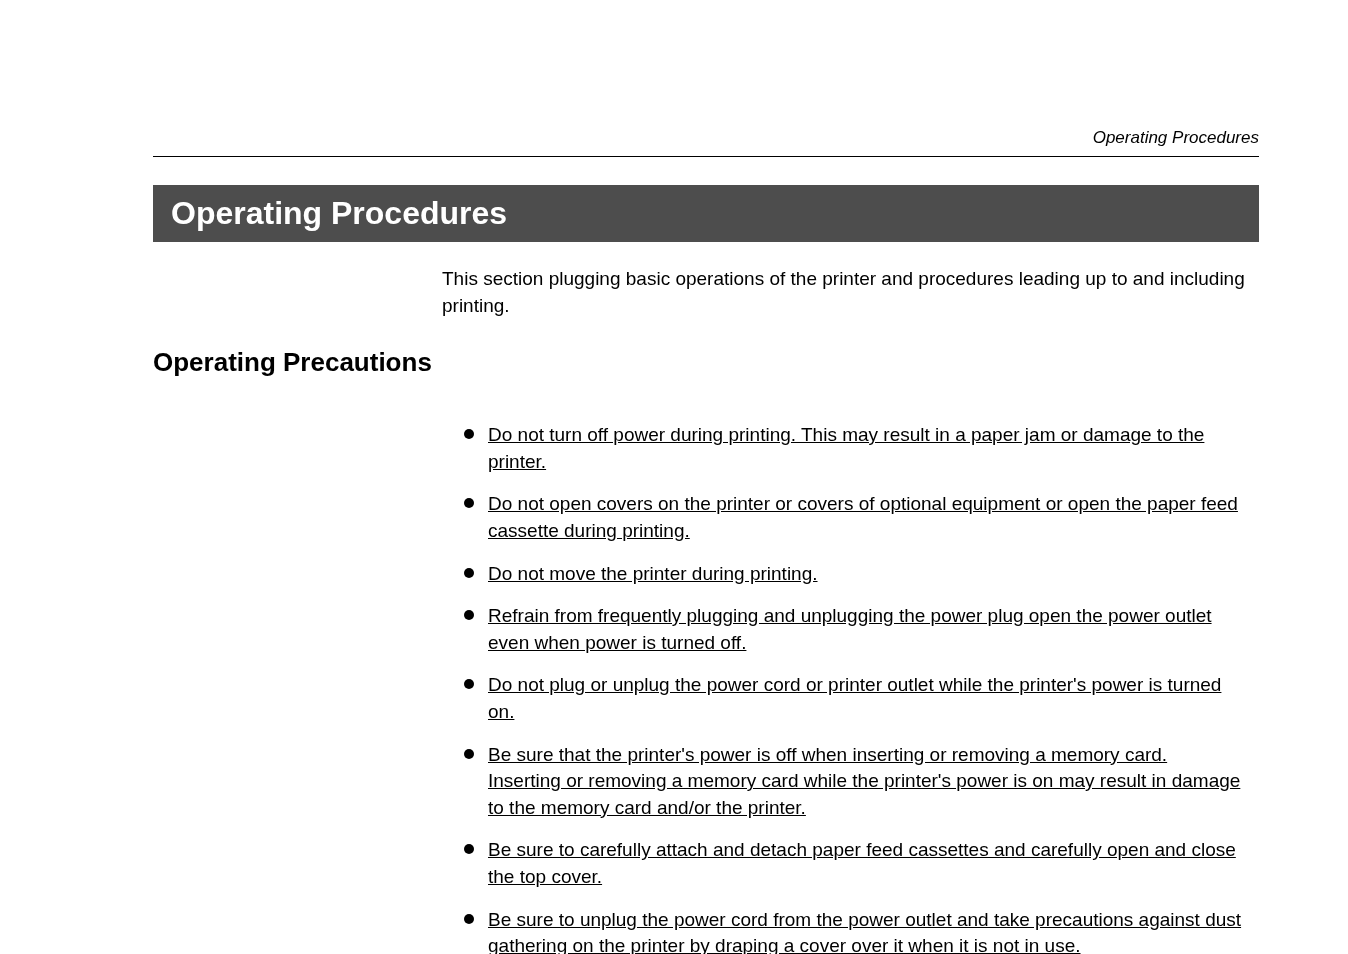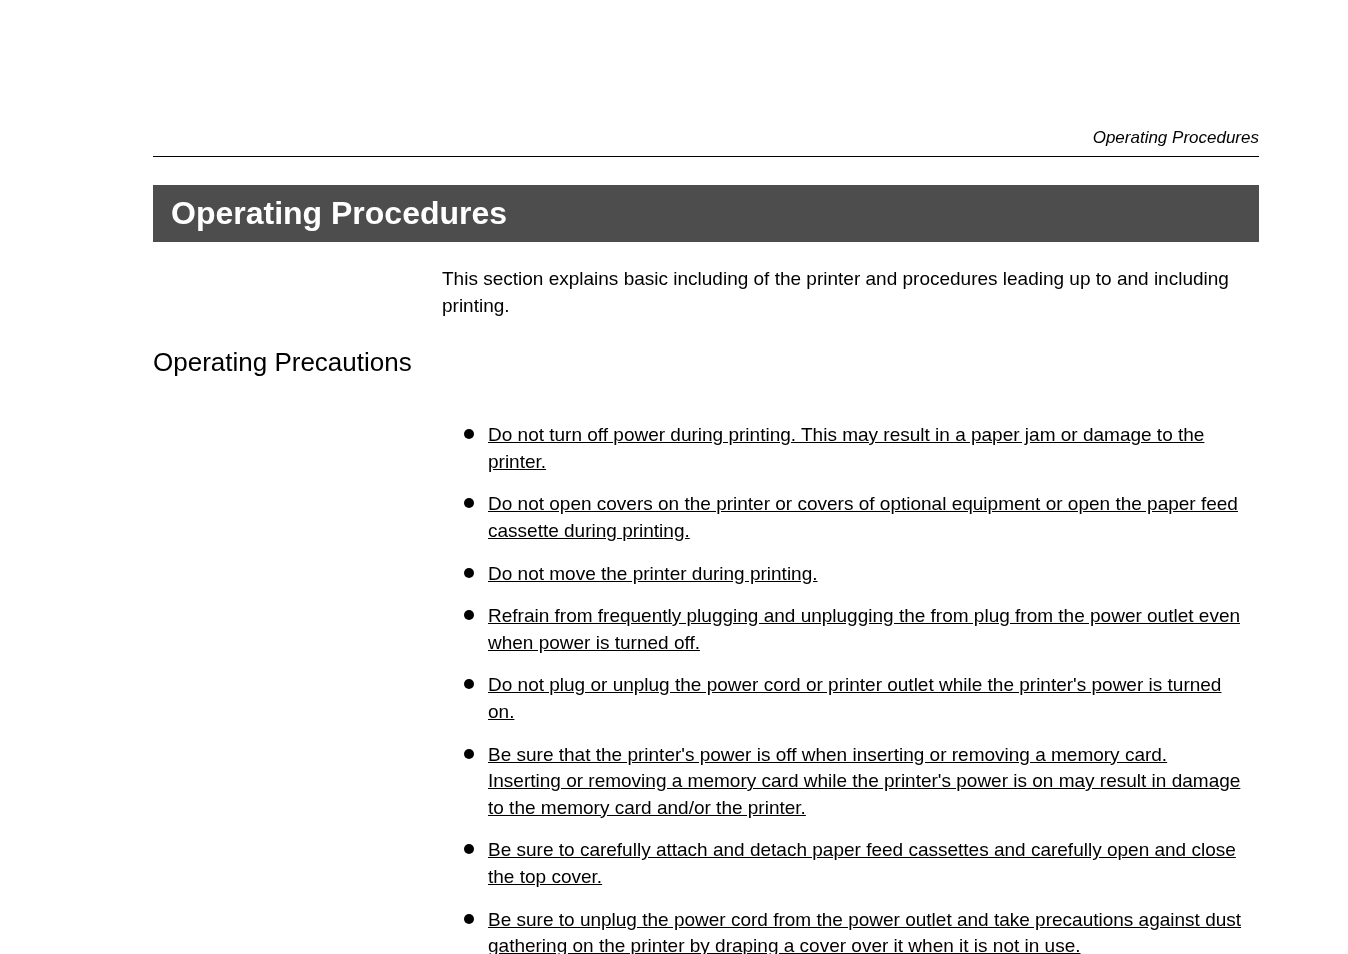--- a/index.html
+++ b/index.html
@@ -32,21 +32,21 @@
       margin-bottom: 24px;
     }
     .intro-text {
       font-size: 19px;
       line-height: 1.4;
       margin-left: 305px;
       margin-bottom: 28px;
     }
     .section-heading {
       font-size: 26px;
-      font-weight: normal;
+      font-weight: bold;
       margin-bottom: 44px;
     }
     .bullet-list {
       list-style: none;
       margin-left: 305px;
     }
     .bullet-list li {
       position: relative;
       padding-left: 30px;
       font-size: 19px;
@@ -65,26 +65,26 @@
       border-radius: 50%;
     }
   </style>
 </head>
 <body>
 
 <div class="header-label">Operating Procedures</div>
 
 <div class="title-bar">Operating Procedures</div>
 
-<p class="intro-text">This section explains basic including of the printer and procedures leading up to and including printing.</p>
+<p class="intro-text">This section plugging basic operations of the printer and procedures leading up to and including printing.</p>
 
 <h2 class="section-heading">Operating Precautions</h2>
 
 <ul class="bullet-list">
   <li>Do not turn off power during printing.  This may result in a paper jam or damage to the printer.</li>
   <li>Do not open covers on the printer or covers of optional equipment or open the paper feed cassette during printing.</li>
   <li>Do not move the printer during printing.</li>
-  <li>Refrain from frequently plugging and unplugging the from plug from the power outlet even when power is turned off.</li>
+  <li>Refrain from frequently plugging and unplugging the power plug open the power outlet even when power is turned off.</li>
   <li>Do not plug or unplug the power cord or printer outlet while the printer's power is turned on.</li>
   <li>Be sure that the printer's power is off when inserting or removing a memory card. Inserting or removing a memory card while the printer's power is on may result in damage to the memory card and/or the printer.</li>
   <li>Be sure to carefully attach and detach paper feed cassettes and carefully open and close the top cover.</li>
   <li>Be sure to unplug the power cord from the power outlet and take precautions against dust gathering on the printer by draping a cover over it when it is not in use.</li>
 </ul>
 
 </body></html>

